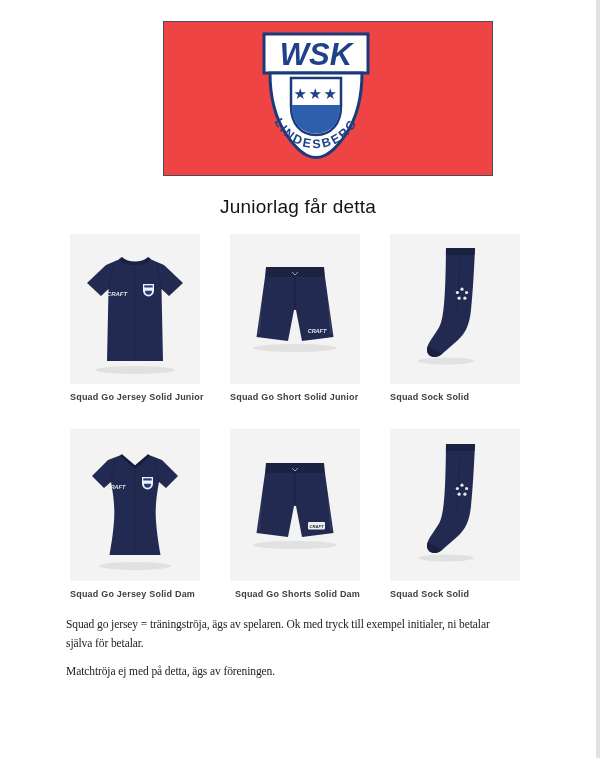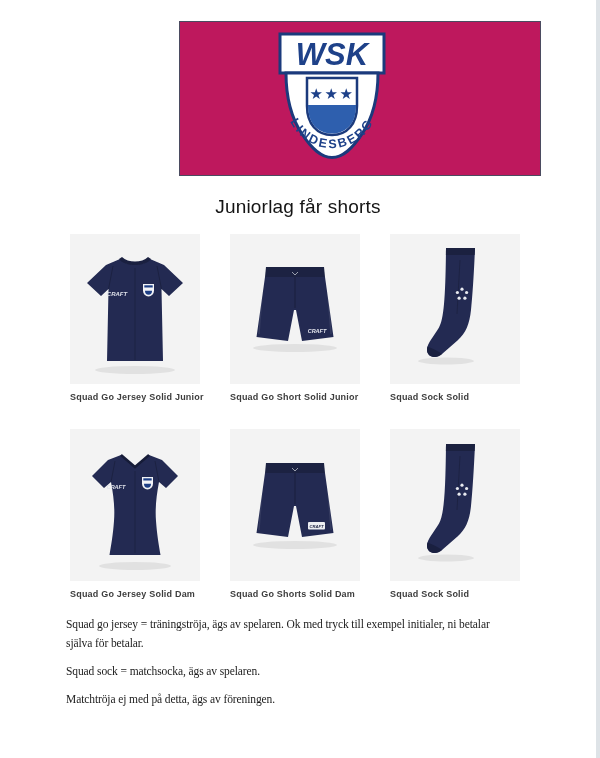--- a/index.html
+++ b/index.html
@@ -2,31 +2,31 @@
 <html><head>
 <meta charset="utf-8">
 <style>
   html,body{margin:0;padding:0;background:#ffffff;}
   .page{
     position:relative;width:600px;height:758px;background:#ffffff;overflow:hidden;
     font-family:"Liberation Sans",sans-serif;
   }
   .edge-strip{position:absolute;top:0;right:0;width:4px;height:758px;background:#dee3e7;}
   .banner{
-    position:absolute;left:180px;top:22px;width:360px;height:153px;
-    background:#be185d;box-shadow:0 0 0 1px #4b4b60;
+    position:absolute;left:164px;top:22px;width:328px;height:153px;
+    background:#ef4444;box-shadow:0 0 0 1px #4b4b60;
   }
   .logo{position:absolute;left:97px;top:10px;}
   .heading{
     position:absolute;left:0;top:196px;width:596px;text-align:center;
     font-size:19px;color:#141414;letter-spacing:.2px;
   }
   .cell{position:absolute;width:130px;}
   .cell-0{left:70px;top:234px;}  .cell-1{left:230px;top:234px;}  .cell-2{left:390px;top:234px;}
-  .cell-3{left:70px;top:429px;}  .cell-4{left:230px;top:429px;}  .cell-5{left:390px;top:429px;}
+  .cell-3{left:70px;top:429px;}  .cell-4{left:230px;top:429px;text-align:right;}  .cell-5{left:390px;top:429px;}
   .tile{width:130px;height:150px;background:#f3f3f3;}
   .cell-3 .tile,.cell-4 .tile,.cell-5 .tile{height:152px;}
   .caption{
     margin-top:8px;font-size:9px;font-weight:bold;color:#3d3d3d;
     letter-spacing:.2px;white-space:nowrap;
   }
   .bodytext{
     position:absolute;left:66px;top:615px;width:510px;
     font-size:11.5px;color:#1b1b1b;letter-spacing:-0.1px;
   }
@@ -56,21 +56,21 @@
 
       <defs>
         <path id="nameArc" d="M 9 70 A 46 46 0 0 0 101 70"></path>
       </defs>
       <text font-family="Liberation Sans, sans-serif" font-size="12.5" font-weight="bold" fill="#1e4189" letter-spacing="2.2">
         <textPath href="#nameArc" startOffset="50%" text-anchor="middle">LINDESBERG</textPath>
       </text>
     </svg>
   </div>
 
-  <div class="heading">Juniorlag får shorts</div>
+  <div class="heading">Juniorlag får detta</div>
 
   <div class="cell cell-1">
     <div class="tile">
       <svg width="130" height="150" viewBox="0 0 130 150">
         <ellipse cx="65" cy="114" rx="42" ry="4" fill="rgba(0,0,0,0.07)"></ellipse>
         <path d="M 36 33 L 94 33 L 95 43 L 35 43 Z" fill="#1c2242"></path>
         <path d="M 62 38 L 65 41 L 68 38" stroke="#cfd2da" stroke-width="0.7" fill="none"></path>
         <path d="M 35 43 L 26.5 103 L 58 107 L 64 76 L 66 76 L 72 107 L 103.5 103 L 95 43 Z" fill="#232a52"></path>
         <line x1="65" y1="43" x2="65" y2="74" stroke="rgba(0,0,0,0.25)" stroke-width="1"></line>
         <line x1="33" y1="48" x2="29" y2="100" stroke="rgba(255,255,255,0.08)" stroke-width="1.5"></line>
@@ -179,20 +179,17 @@
     </div>
     <div class="caption">Squad Sock Solid</div>
   </div>
 
   <div class="bodytext">
     <div class="para">
       <span class="line">Squad go jersey = träningströja, ägs av spelaren. Ok med tryck till exempel initialer, ni betalar</span>
       <span class="line">själva för betalar.</span>
     </div>
     <div class="para">
-      <span class="line">Squad sock = matchsocka, ägs av spelaren.</span>
-    </div>
-    <div class="para">
       <span class="line">Matchtröja ej med på detta, ägs av föreningen.</span>
     </div>
   </div>
 
 </div>
 
 </body></html>

